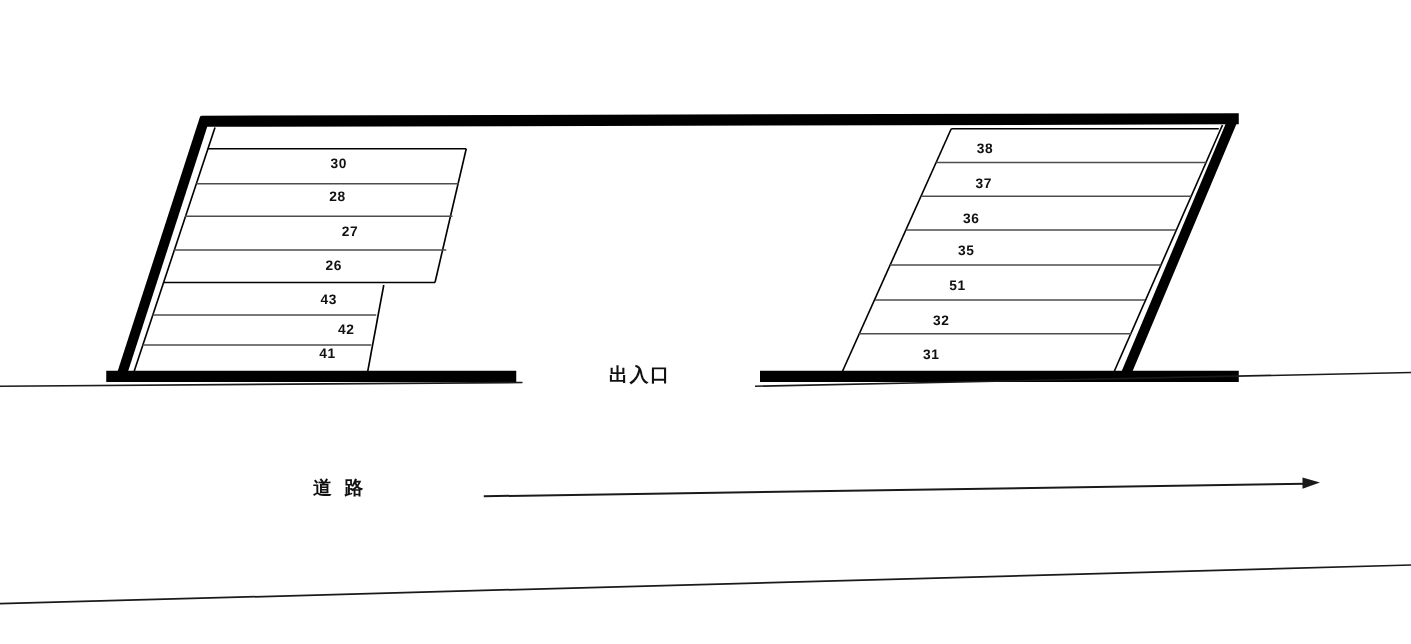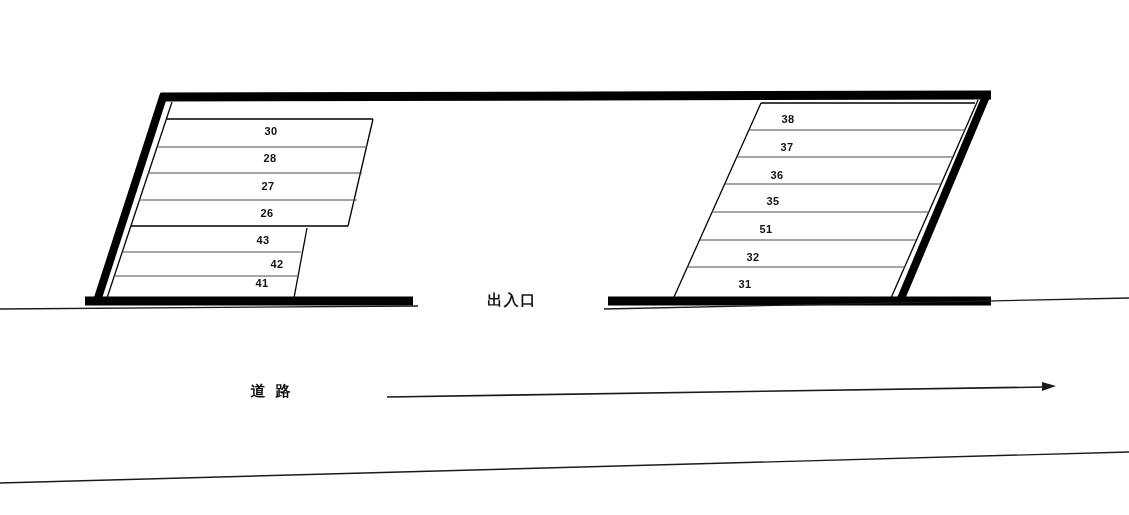--- a/index.html
+++ b/index.html
@@ -79,21 +79,21 @@
   </svg>
 
 
   <div class="abs jp-label" style="left:512px;top:300px;">出入口</div>
 
   <div class="abs jp-label road-label" style="left:272px;top:391px;">道 路</div>
 
   <div>
     <span class="abs stall" style="left:271px;top:131px;">30</span>
     <span class="abs stall" style="left:270px;top:158px;">28</span>
-    <span class="abs stall" style="left:268px;top:186px;">27</span>
+    <span class="abs stall" style="left:280px;top:186px;">27</span>
     <span class="abs stall" style="left:267px;top:213px;">26</span>
     <span class="abs stall" style="left:263px;top:240px;">43</span>
     <span class="abs stall" style="left:277px;top:264px;text-align:right;">42</span>
     <span class="abs stall" style="left:262px;top:283px;">41</span>
   </div>
 
   <div>
     <span class="abs stall" style="left:788px;top:119px;">38</span>
     <span class="abs stall" style="left:787px;top:147px;">37</span>
     <span class="abs stall" style="left:777px;top:175px;">36</span>

